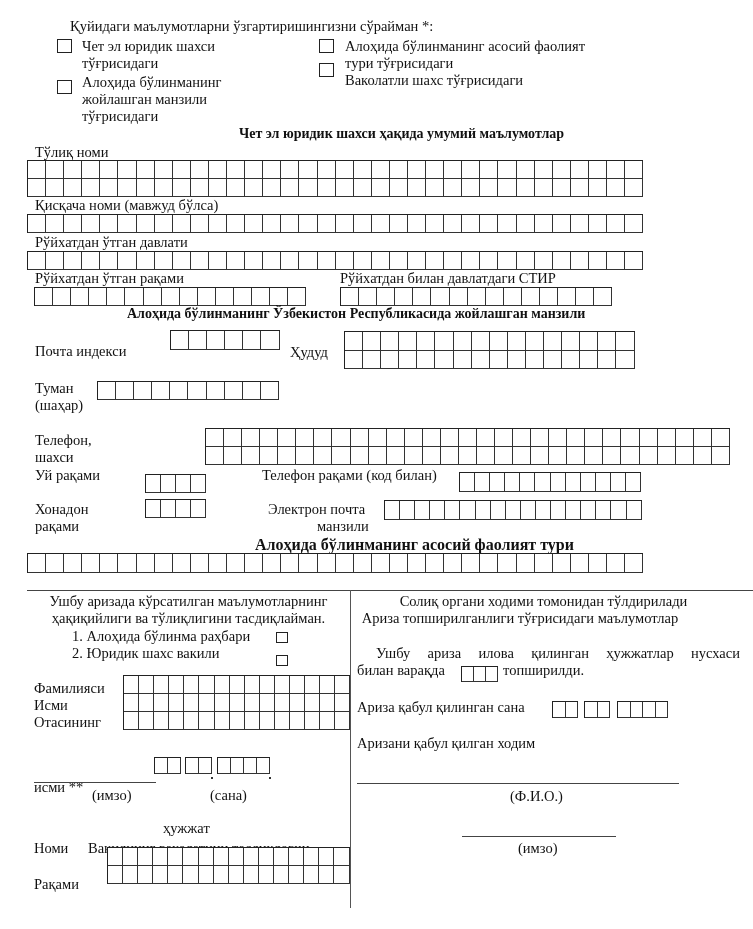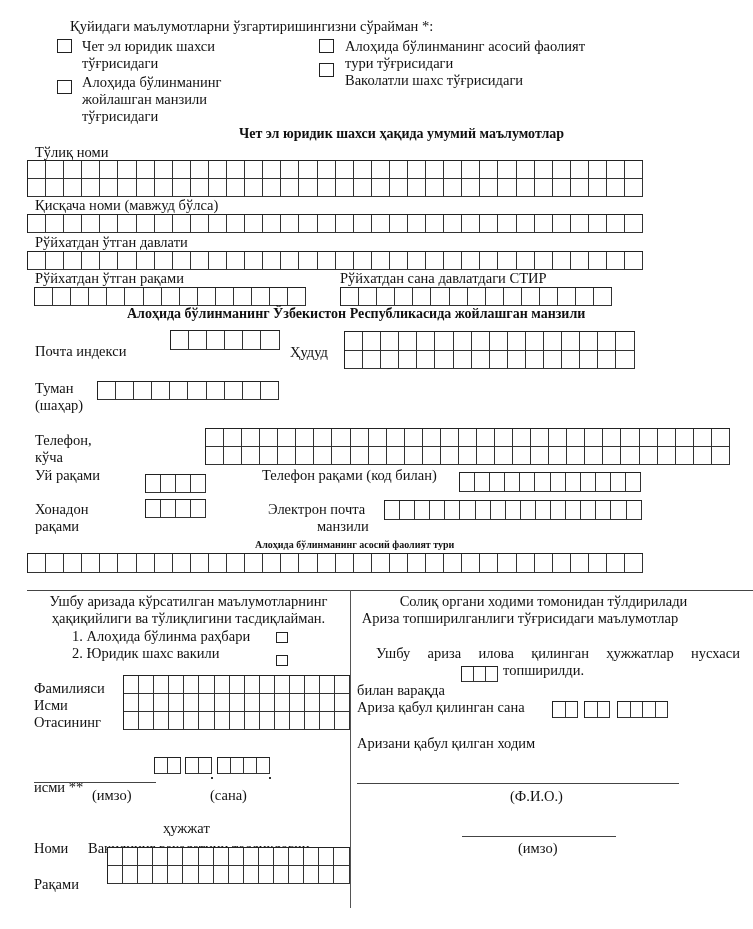--- a/index.html
+++ b/index.html
@@ -199,21 +199,21 @@
     <div class="c"></div>
     <div class="c"></div>
     <div class="c"></div>
     <div class="c"></div>
     <div class="c"></div>
     <div class="c"></div>
     <div class="c"></div>
     <div class="c"></div>
   </div>
 
-<div class="t" style="left:340px;top:270px;">Рўйхатдан сана давлатдаги СТИР</div>
+<div class="t" style="left:340px;top:270px;">Рўйхатдан билан давлатдаги СТИР</div>
 <div class="grid" style="left:340px;top:287px;grid-template-columns:repeat(15,18.1px);grid-template-rows:repeat(1,18px);">
     <div class="c"></div>
     <div class="c"></div>
     <div class="c"></div>
     <div class="c"></div>
     <div class="c"></div>
     <div class="c"></div>
     <div class="c"></div>
     <div class="c"></div>
     <div class="c"></div>
@@ -282,21 +282,21 @@
     <div class="c"></div>
     <div class="c"></div>
     <div class="c"></div>
     <div class="c"></div>
     <div class="c"></div>
     <div class="c"></div>
     <div class="c"></div>
   </div>
 
 <div class="t" style="left:35px;top:432px;">Телефон,</div>
-<div class="t" style="left:35px;top:449px;">кўча</div>
+<div class="t" style="left:35px;top:449px;">шахси</div>
 <div class="grid" style="left:205px;top:428px;grid-template-columns:repeat(29,18.07px);grid-template-rows:repeat(2,18px);">
     <div class="c"></div>
     <div class="c"></div>
     <div class="c"></div>
     <div class="c"></div>
     <div class="c"></div>
     <div class="c"></div>
     <div class="c"></div>
     <div class="c"></div>
     <div class="c"></div>
@@ -399,21 +399,21 @@
     <div class="c"></div>
     <div class="c"></div>
     <div class="c"></div>
     <div class="c"></div>
     <div class="c"></div>
     <div class="c"></div>
     <div class="c"></div>
     <div class="c"></div>
   </div>
 
-<div class="t b" style="left:255px;top:537px;font-size:10px;">Алоҳида бўлинманинг асосий фаолият тури</div>
+<div class="t b" style="left:255px;top:537px;font-size:16px;">Алоҳида бўлинманинг асосий фаолият тури</div>
 <div class="grid" style="left:27px;top:553px;grid-template-columns:repeat(34,18.1px);grid-template-rows:repeat(1,19px);">
     <div class="c"></div>
     <div class="c"></div>
     <div class="c"></div>
     <div class="c"></div>
     <div class="c"></div>
     <div class="c"></div>
     <div class="c"></div>
     <div class="c"></div>
     <div class="c"></div>
@@ -565,21 +565,21 @@
     <div class="c"></div>
     <div class="c"></div>
     <div class="c"></div>
     <div class="c"></div>
   </div>
 
 <div class="t center" style="left:352px;width:401px;top:593px;padding-right:18px;">Солиқ органи ходими томонидан тўлдирилади</div>
 <div class="t center" style="left:352px;width:354px;top:610px;padding-right:18px;">Ариза топширилганлиги тўғрисидаги маълумотлар</div>
 
 <div class="t" style="left:358px;top:645px;width:382px;text-align:justify;text-align-last:justify;text-indent:18px;">Ушбу ариза илова қилинган ҳужжатлар нусхаси</div>
-<div class="t" style="left:357px;top:662px;margin-top:20px;">билан варақда</div>
+<div class="t" style="left:357px;top:662px;">билан варақда</div>
 <div class="grid" style="left:461px;top:666px;grid-template-columns:repeat(3,12px);grid-template-rows:repeat(1,15px);">
     <div class="c"></div>
     <div class="c"></div>
     <div class="c"></div>
   </div>
 <div class="t" style="left:503px;top:662px;">топширилди.</div>
 
 <div class="t" style="left:357px;top:699px;">Ариза қабул қилинган сана</div>
 <div class="grid" style="left:552px;top:701px;grid-template-columns:repeat(2,12.5px);grid-template-rows:repeat(1,16px);">
     <div class="c"></div>

